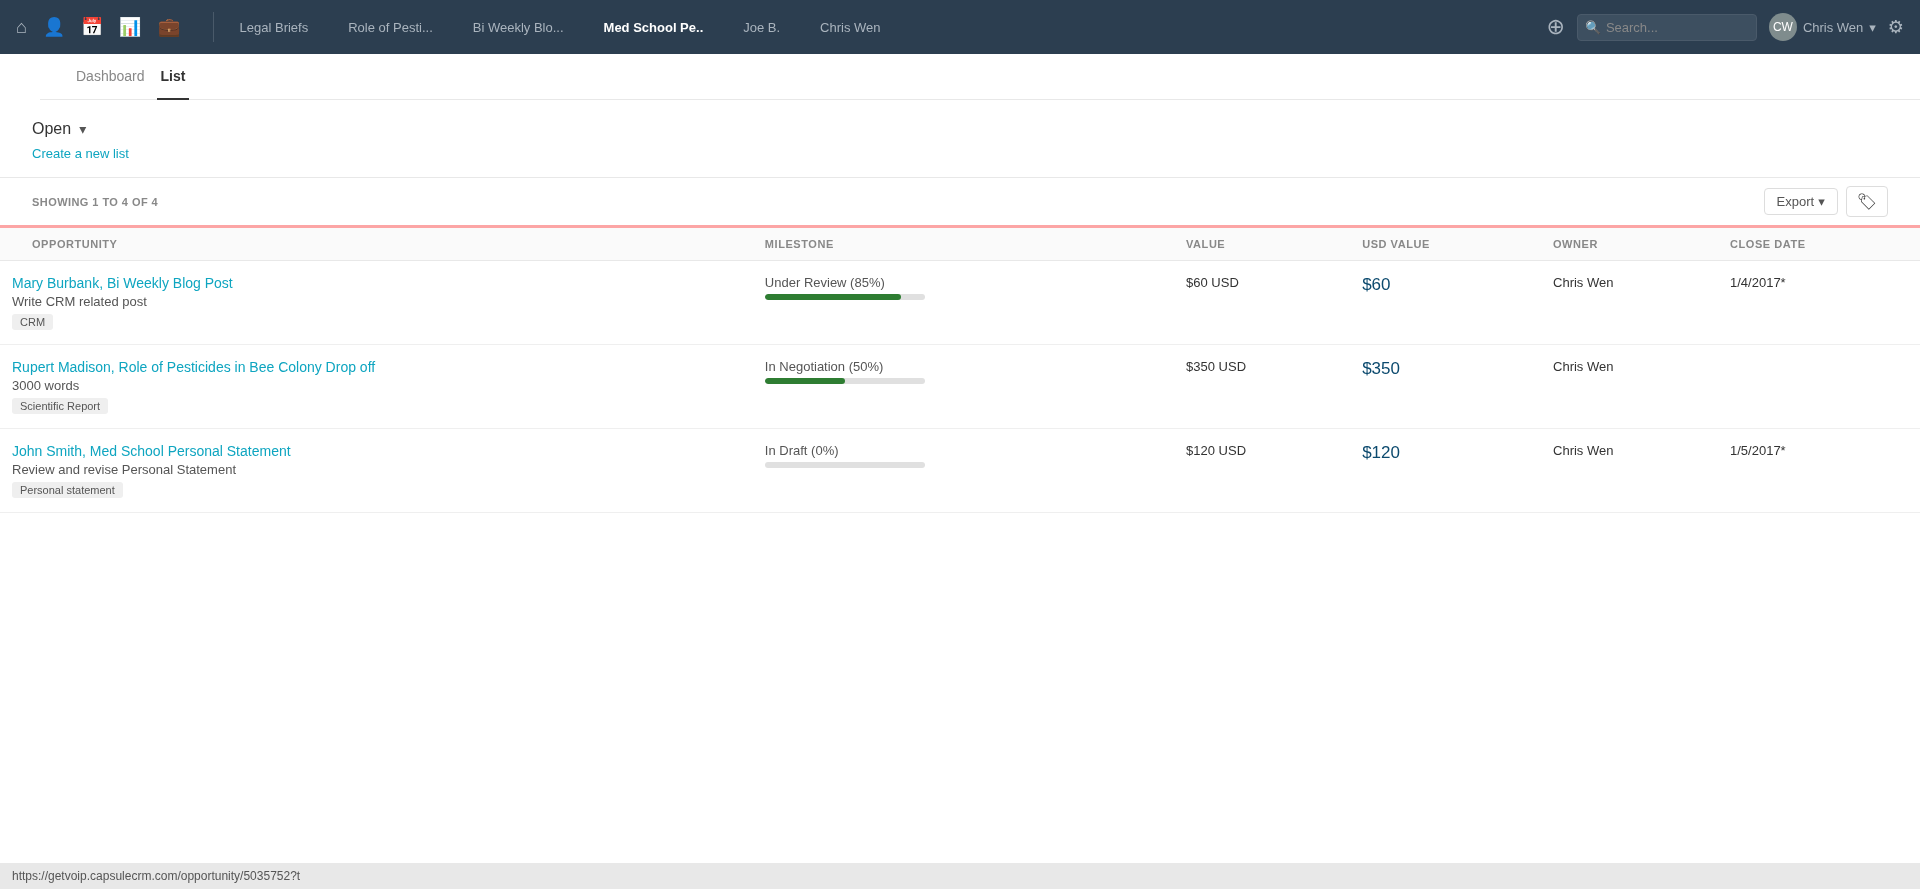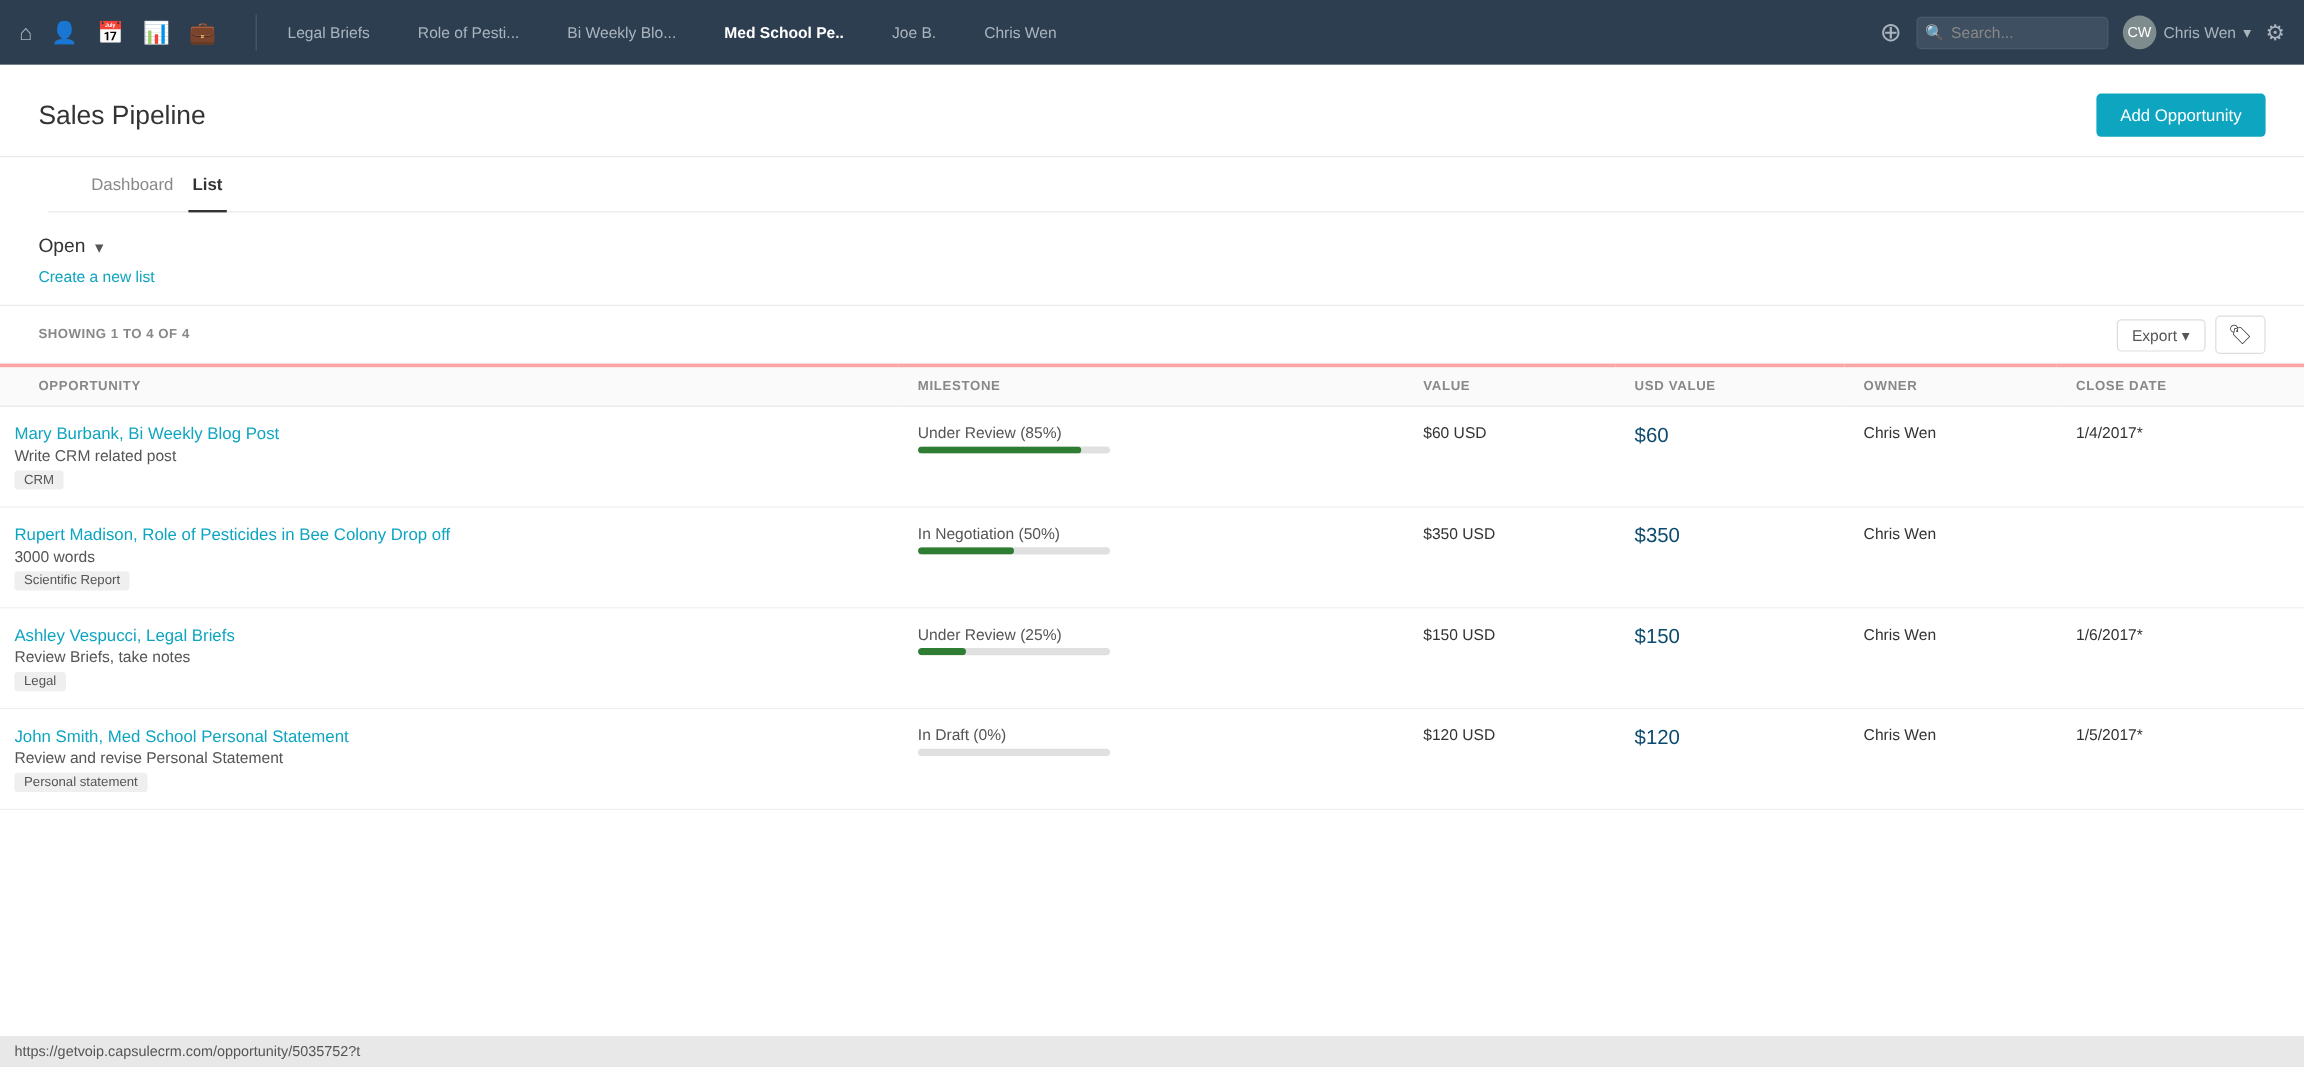--- a/index.html
+++ b/index.html
@@ -72,21 +72,21 @@
       font-size: 13px;
       z-index: 1;
     }
     .search-wrapper input {
       background: #3d4f60;
       border: 1px solid #4a5a6a;
       border-radius: 4px;
       padding: 5px 10px 5px 28px;
       color: #ccc;
       font-size: 13px;
-      width: 160px;
+      width: 180px;
       outline: none;
     }
     .search-wrapper input::placeholder { color: #888; }
     .user-badge {
       display: flex;
       align-items: center;
       gap: 6px;
       color: #aab4be;
       font-size: 13px;
       cursor: pointer;
@@ -345,24 +345,20 @@
       </div>
       <span>Chris Wen</span>
       <span>▾</span>
     </div>
     <span class="gear-icon">⚙</span>
   </div>
 </nav>
 
 <div class="main-content">
 
-  <div class="page-header">
-    <h1 class="page-title">Sales Pipeline</h1>
-    <button class="add-opportunity-btn">Add Opportunity</button>
-  </div>
 
   <div class="tabs" id="tabs-container">
       <div class="tab">Dashboard</div>
       <div class="tab active">List</div>
     </div>
 
   <div class="filter-bar">
     <span class="filter-label">Open</span>
     <span class="filter-dropdown-icon">▾</span>
   </div>
@@ -420,37 +416,20 @@
       <div class="progress-bar-fill" style="width:50%"></div>
     </div>
   </td>
           <td class="value-cell">$350 USD</td>
           <td class="usd-value-cell">$350</td>
           <td class="owner-cell">Chris Wen</td>
           <td class="close-date-cell"></td>
         </tr>
         <tr>
           <td>
-    <a class="opportunity-name">Ashley Vespucci, Legal Briefs</a>
-    <div class="opportunity-desc">Review Briefs, take notes</div>
-    <span class="tag-chip">Legal</span>
-  </td>
-          <td class="milestone-cell">
-    <div class="milestone-label">Under Review (25%)</div>
-    <div class="progress-bar-bg">
-      <div class="progress-bar-fill" style="width:25%"></div>
-    </div>
-  </td>
-          <td class="value-cell">$150 USD</td>
-          <td class="usd-value-cell">$150</td>
-          <td class="owner-cell">Chris Wen</td>
-          <td class="close-date-cell">1/6/2017*</td>
-        </tr>
-        <tr>
-          <td>
     <a class="opportunity-name">John Smith, Med School Personal Statement</a>
     <div class="opportunity-desc">Review and revise Personal Statement</div>
     <span class="tag-chip">Personal statement</span>
   </td>
           <td class="milestone-cell">
     <div class="milestone-label">In Draft (0%)</div>
     <div class="progress-bar-bg">
       <div class="progress-bar-fill" style="width:0%"></div>
     </div>
   </td>

